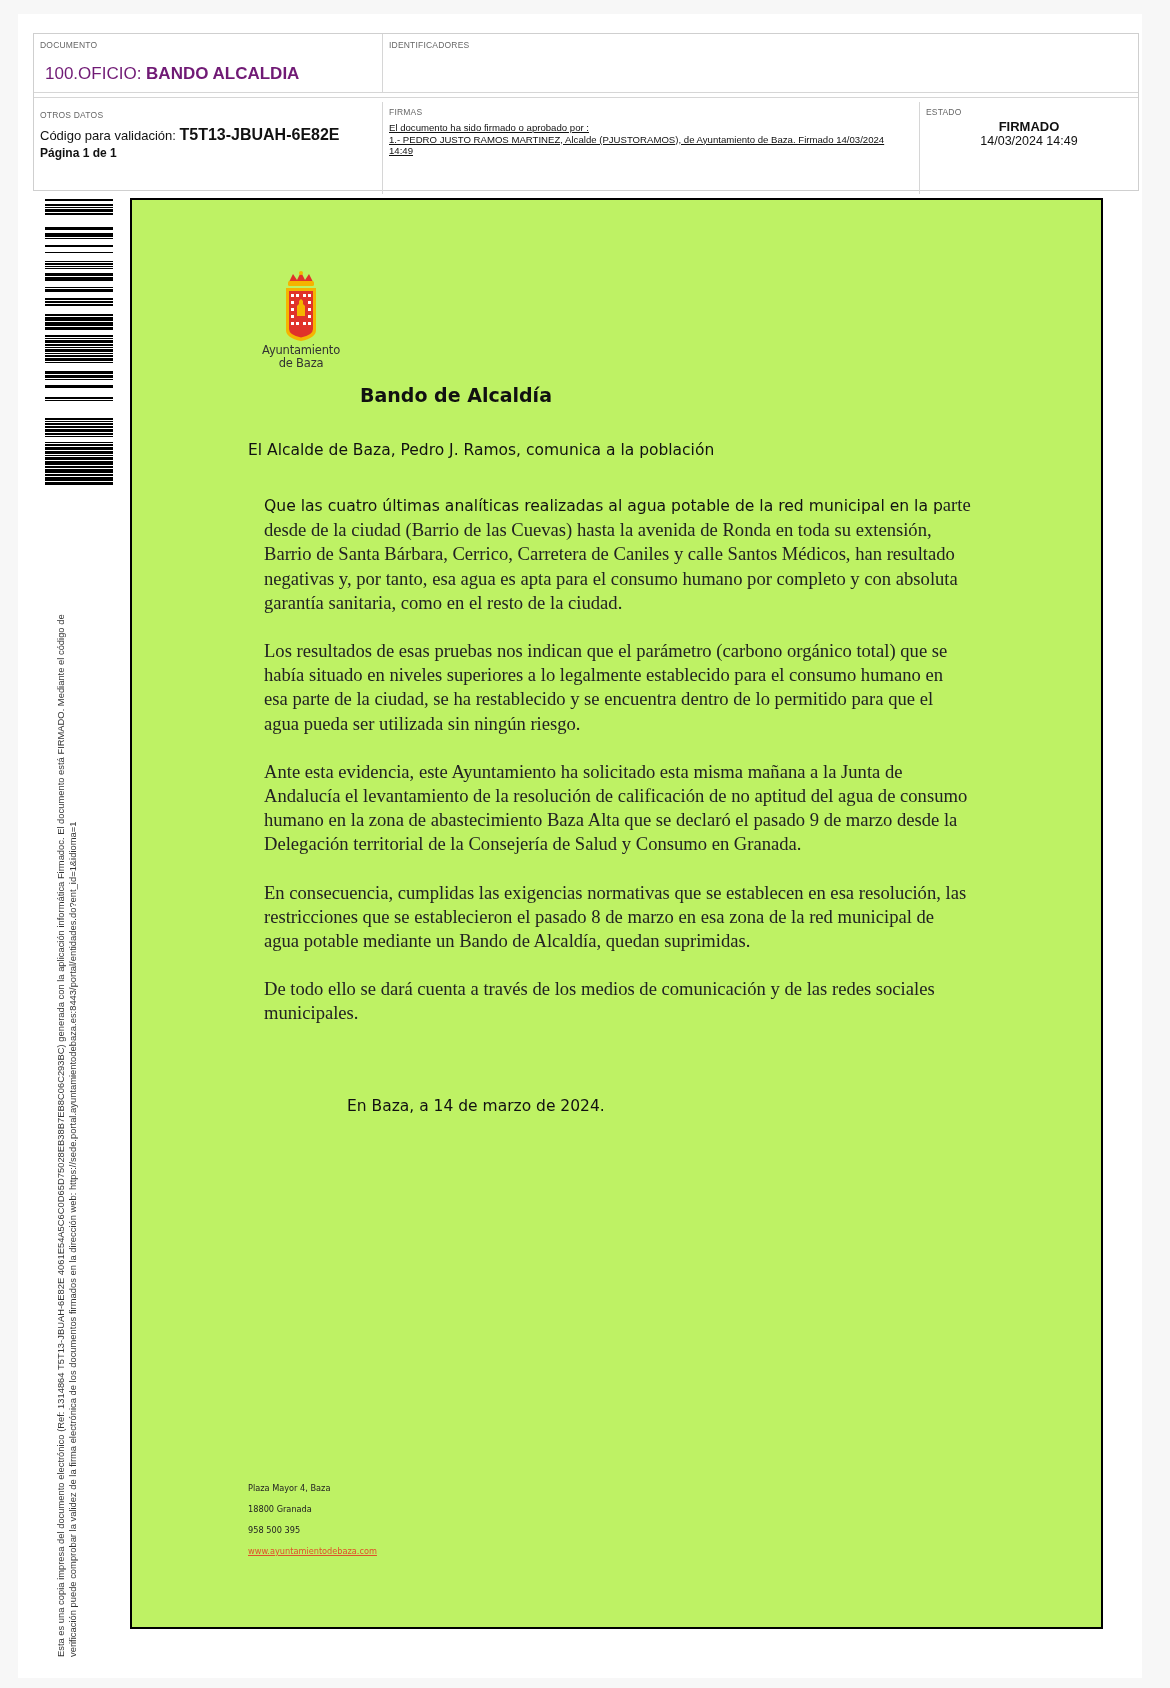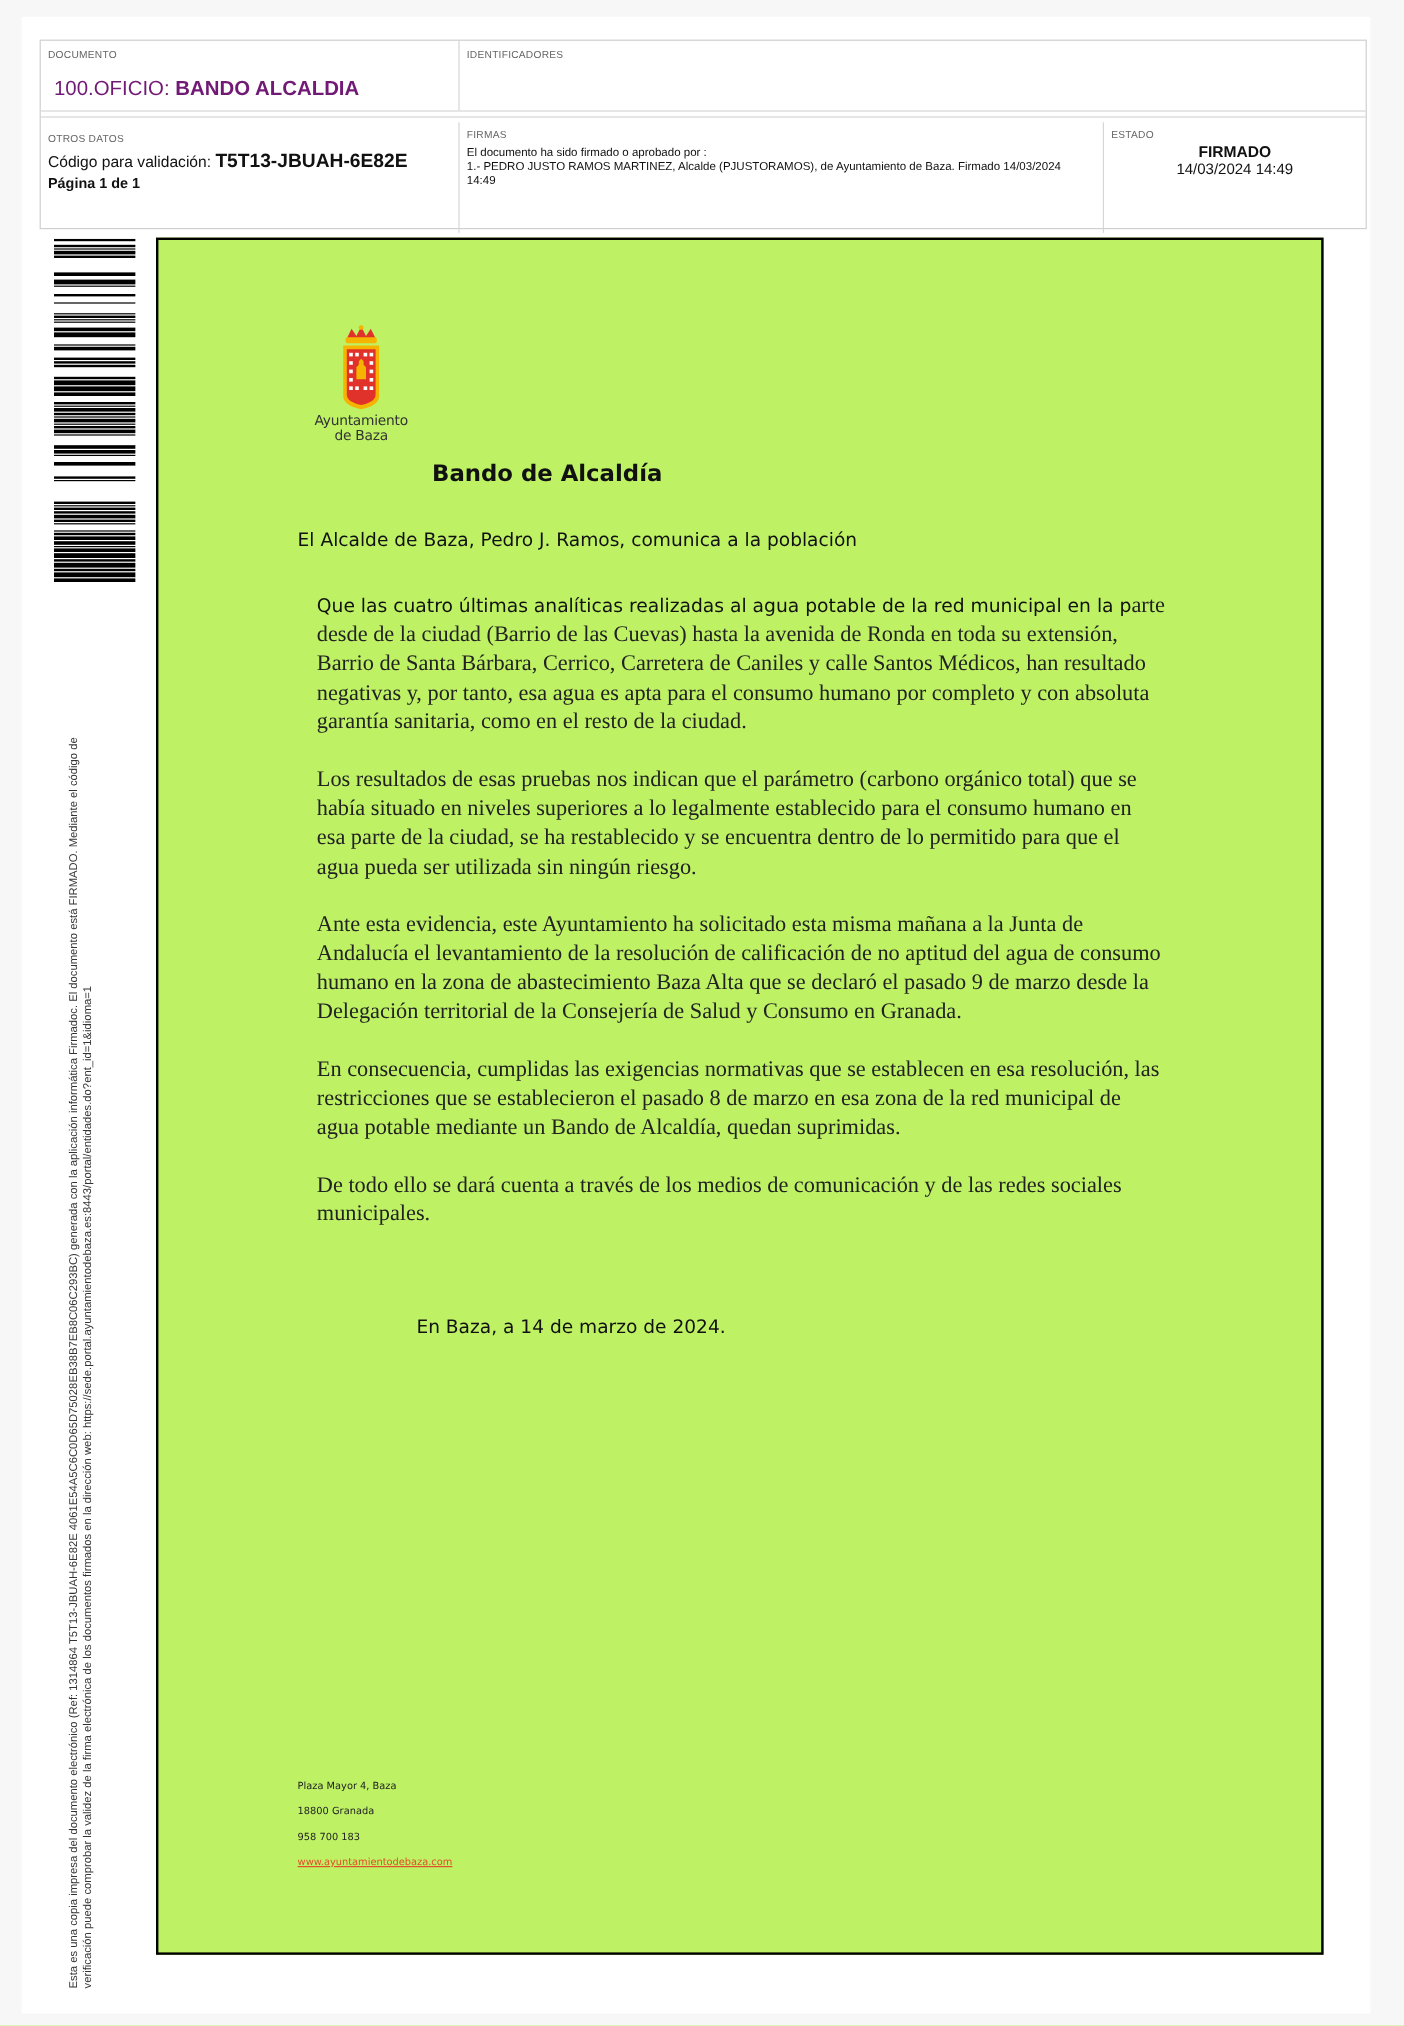--- a/index.html
+++ b/index.html
@@ -21,21 +21,21 @@
   .hdr-row1 { position: absolute; left: 0; top: 0; width: 100%; height: 58px; border-bottom: 1px solid #d6d6d6; }
   .hdr-gap  { position: absolute; left: 0; top: 60px; width: 100%; height: 3px; border-bottom: 1px solid #d6d6d6; }
   .hdr-row2 { position: absolute; left: 0; top: 68px; width: 100%; height: 92px; }
   .vdiv { position: absolute; top: 0; bottom: 0; width: 1px; background: #d6d6d6; }
   .cap { position: absolute; font-size: 8.5px; color: #666; letter-spacing: .2px; text-transform: uppercase; }
   .doc-title { position: absolute; left: 11px; top: 30px; font-size: 17px; color: #701a75; white-space: nowrap; }
   .doc-title b { font-weight: bold; }
   .val-code { position: absolute; left: 6px; top: 24px; font-size: 13px; white-space: nowrap; }
   .val-code b { font-size: 16px; font-weight: bold; }
   .pagina { position: absolute; left: 6px; top: 44px; font-size: 12px; font-weight: bold; }
-  .firmas-txt { position: absolute; left: 6px; top: 20px; font-size: 9.6px; line-height: 11.5px; width: 530px; }
+  .firmas-txt { position: absolute; left: 6px; top: 20px; font-size: 9.6px; line-height: 11.5px; width: 530px; text-decoration: underline; }
   .estado { position: absolute; left: 0; width: 100%; text-align: center; top: 18px; font-size: 12.5px; line-height: 14px; }
   .estado b { display: block; font-size: 13px; }
 
   
   .barcode { position: absolute; left: 45px; top: 199px; width: 68px; height: 286px; }
   .vtext {
     position: absolute; left: 55px; top: 1657px;
     transform-origin: 0 0; transform: rotate(-90deg);
     width: 1125px; font-size: 9.4px; line-height: 11.5px; color: #333; white-space: nowrap;
   }
@@ -247,16 +247,16 @@
       <span class="ln">De todo ello se dará cuenta a través de los medios de comunicación y de las redes sociales</span>
       <span class="ln">municipales.</span>
     </p>
   </div>
 
   <div class="closing">En Baza, a 14 de marzo de 2024.</div>
 
   <div class="footer">
     <div>Plaza Mayor 4, Baza</div>
     <div>18800 Granada</div>
-    <div>958 700 183</div>
+    <div>958 500 395</div>
     <div><a>www.ayuntamientodebaza.com</a></div>
   </div>
 </div>
 
 </body></html>

